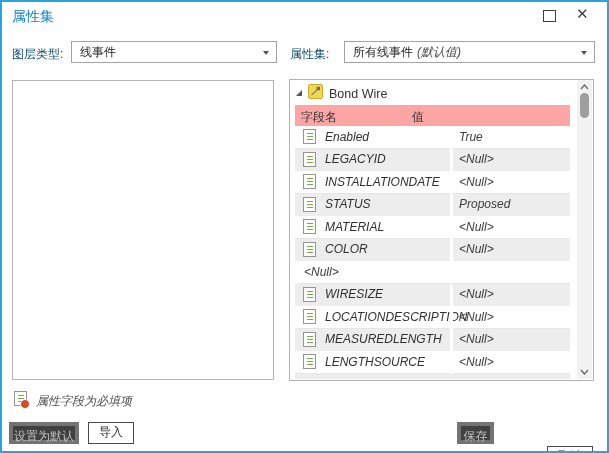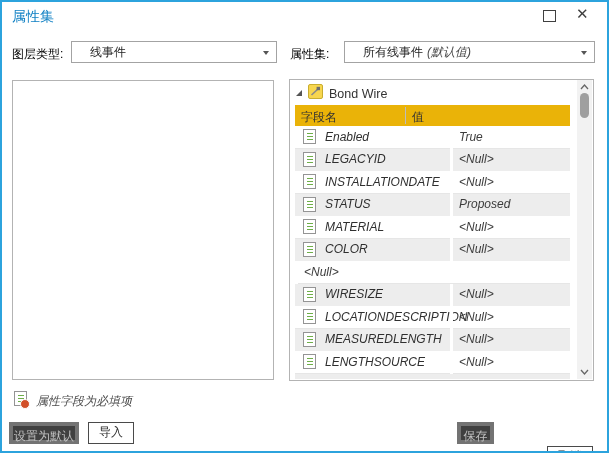--- a/index.html
+++ b/index.html
@@ -2,30 +2,30 @@
 <html><head>
 <meta charset="utf-8">
 <style>
   html,body{margin:0;padding:0;}
   body{width:609px;height:453px;position:relative;font-family:"Liberation Sans",sans-serif;background:#fff;overflow:hidden;}
   .dialog{position:absolute;inset:0;background:#ffffff;}
   .win-border{position:absolute;inset:0;border:2px solid #2ca3dd;pointer-events:none;box-sizing:border-box;}
   .title{position:absolute;left:12px;top:8px;font-size:14px;color:#1080c4;}
   .btn-max{position:absolute;left:543px;top:10px;width:11px;height:10px;border:1px solid #3f3f3f;background:#fff;cursor:pointer;}
   .btn-close{position:absolute;left:576px;top:5px;font-size:15px;color:#3f3f3f;cursor:pointer;line-height:18px;}
-  .lbl{position:absolute;font-size:12px;color:#000000;top:46px;}
-  .combo{position:absolute;top:41px;height:22px;box-sizing:border-box;border:1px solid #a3a3a3;background:#fff;font-size:12px;color:#222;line-height:20px;padding-left:18px;cursor:pointer;}
+  .lbl{position:absolute;font-size:12px;color:#0c4a6e;top:46px;}
+  .combo{position:absolute;top:41px;height:22px;box-sizing:border-box;border:1px solid #a3a3a3;background:#fff;font-size:12px;color:#222;line-height:20px;padding-left:8px;cursor:pointer;}
   .combo .arrow{position:absolute;right:7px;top:9px;width:0;height:0;border-left:3.5px solid transparent;border-right:3.5px solid transparent;border-top:4px solid #555;}
   .combo .suffix{font-style:italic;color:#474747;margin-left:4px;}
   .panel-left{position:absolute;left:12px;top:80px;width:262px;height:300px;border:1px solid #b3b3b3;background:#fff;box-sizing:border-box;}
   .panel-right{position:absolute;left:289px;top:79px;width:305px;height:302px;border:1px solid #b3b3b3;background:#fff;box-sizing:border-box;}
   .expander{position:absolute;left:5px;top:9px;cursor:pointer;}
   .group-icon{position:absolute;left:18px;top:4px;}
   .group-label{position:absolute;left:39px;top:7px;font-size:12.5px;color:#333;}
-  .grid-header{position:absolute;left:5px;top:25px;width:275px;height:21px;background:#eab308;box-sizing:border-box;font-size:12px;color:#333;}
+  .grid-header{position:absolute;left:5px;top:25px;width:275px;height:21px;background:#fca5a5;box-sizing:border-box;font-size:12px;color:#333;}
   .grid-header .h-name{position:absolute;left:6px;top:4px;}
   .grid-header .h-val{position:absolute;left:117px;top:4px;}
   .grid-header .h-div{position:absolute;left:110px;top:2px;bottom:2px;width:1px;background:#bdbdbd;}
   .grid-rows{position:absolute;left:5px;top:46px;width:275px;}
   .grow{position:relative;height:22.5px;display:flex;cursor:default;font-style:italic;}
   .grow .cell-name{width:155px;display:flex;align-items:center;border-bottom:1px solid #e6e6e6;box-sizing:border-box;}
   .grow .cell-gap{width:3px;background:#fff;}
   .grow .cell-value{flex:1;display:flex;align-items:center;border-bottom:1px solid #e6e6e6;box-sizing:border-box;}
   .grow.alt .cell-name,.grow.alt .cell-value{background:#ededed;border-bottom:1px solid #ededed;}
   .grow .fname{font-size:12px;color:#2f2f2f;margin-left:9px;white-space:nowrap;}

